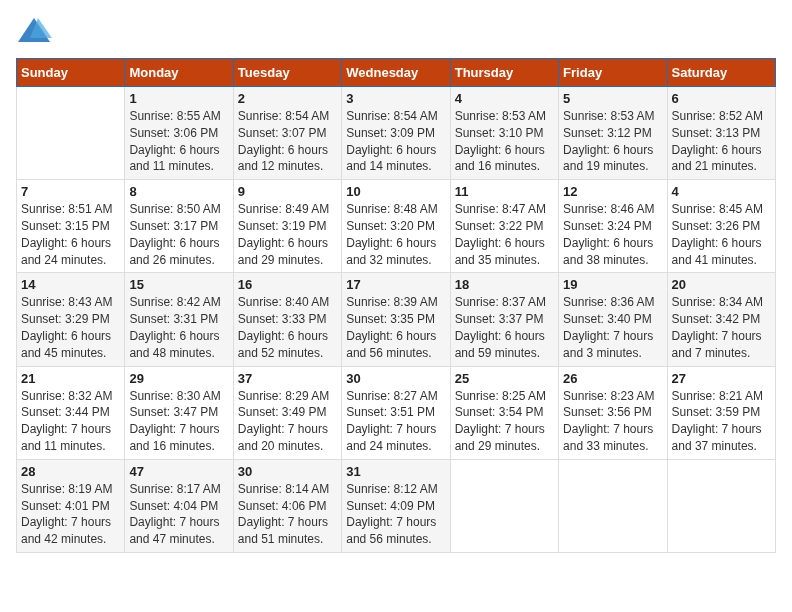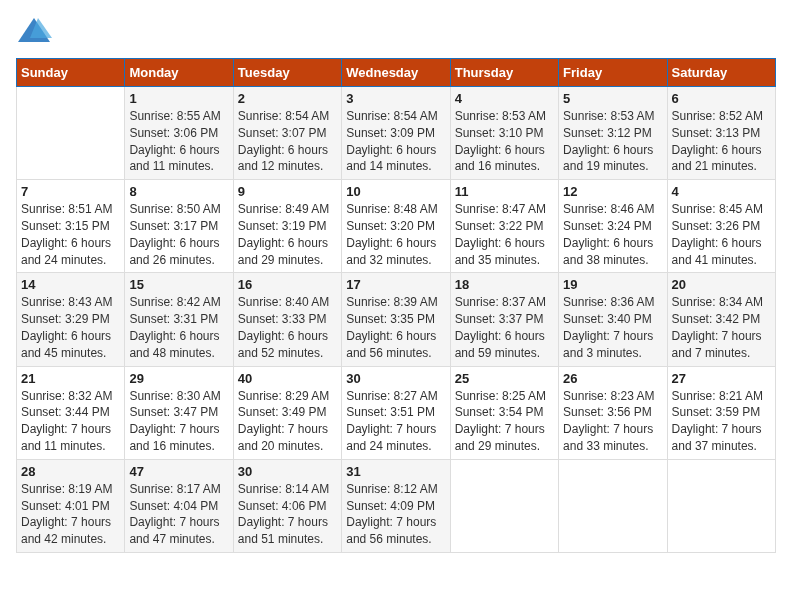--- a/index.html
+++ b/index.html
@@ -208,21 +208,21 @@
       <tr>
         <td>
           <span class="day-number">21</span>
           <div class="day-detail">Sunrise: 8:32 AM<br>Sunset: 3:44 PM<br>Daylight: 7 hours and 11 minutes.</div>
         </td>
         <td>
           <span class="day-number">29</span>
           <div class="day-detail">Sunrise: 8:30 AM<br>Sunset: 3:47 PM<br>Daylight: 7 hours and 16 minutes.</div>
         </td>
         <td>
-          <span class="day-number">40</span>
+          <span class="day-number">37</span>
           <div class="day-detail">Sunrise: 8:29 AM<br>Sunset: 3:49 PM<br>Daylight: 7 hours and 20 minutes.</div>
         </td>
         <td>
           <span class="day-number">30</span>
           <div class="day-detail">Sunrise: 8:27 AM<br>Sunset: 3:51 PM<br>Daylight: 7 hours and 24 minutes.</div>
         </td>
         <td>
           <span class="day-number">25</span>
           <div class="day-detail">Sunrise: 8:25 AM<br>Sunset: 3:54 PM<br>Daylight: 7 hours and 29 minutes.</div>
         </td>

